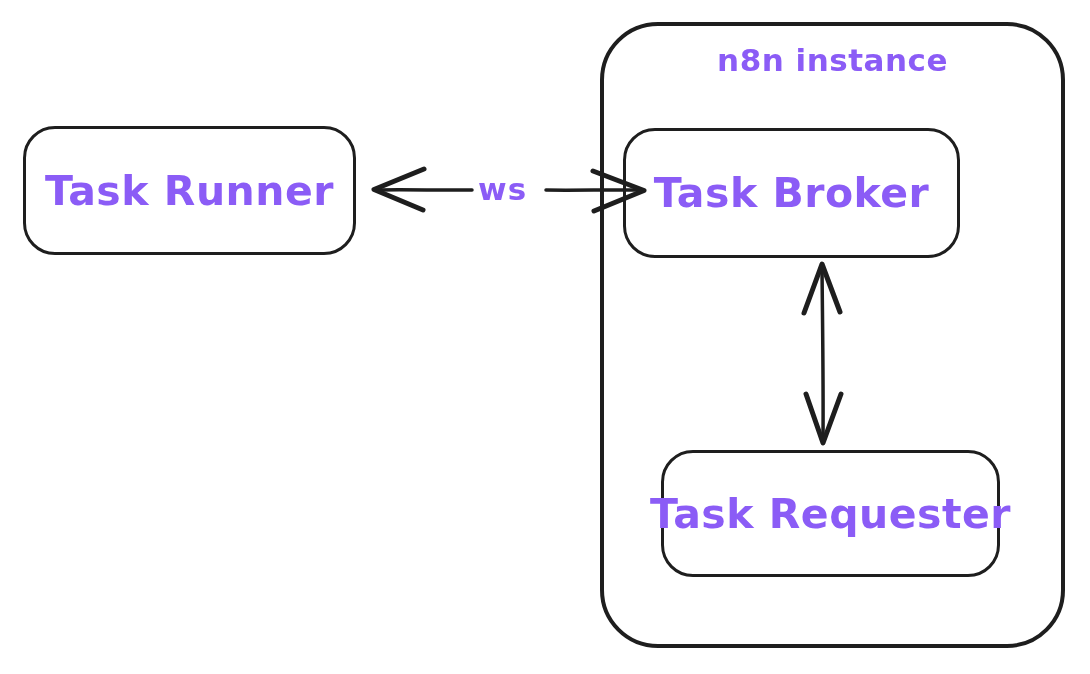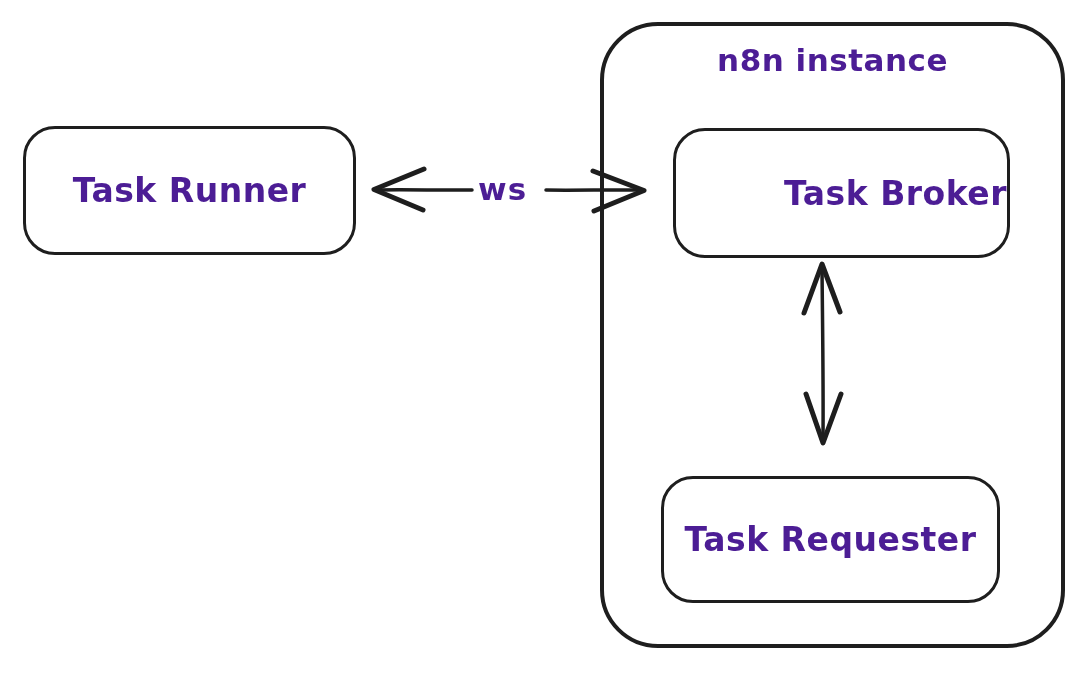--- a/index.html
+++ b/index.html
@@ -6,54 +6,54 @@
     margin: 0;
     padding: 0;
     background: #ffffff;
   }
   .canvas {
     position: relative;
     width: 1090px;
     height: 674px;
     background: #ffffff;
     font-family: "DejaVu Sans", "Liberation Sans", sans-serif;
-    color: #4c1d95;
+    color: #8b5cf6;
     overflow: hidden;
   }
   .node {
     position: absolute;
     box-sizing: border-box;
     border: 3.5px solid #1e1e1e;
     border-radius: 32px;
     background: #ffffff;
     display: flex;
     align-items: center;
     justify-content: center;
   }
   .node-label {
-    font-size: 33px;
+    font-size: 41px;
     font-weight: 600;
     letter-spacing: 0.5px;
     white-space: nowrap;
   }
   #task-runner   { left: 23px;  top: 126px; width: 333px; height: 129px; }
   #n8n-instance  {
     left: 600px; top: 22px; width: 465px; height: 626px;
     border-radius: 58px; border-width: 4px;
     align-items: flex-start;
     z-index: 1;
   }
   #n8n-instance .container-title {
     margin-top: 16px;
     font-size: 31px;
     font-weight: 600;
     letter-spacing: 0.5px;
   }
-  #task-broker    { left: 673px; top: 128px; width: 337px; height: 130px; z-index: 2; justify-content: flex-end; }
-  #task-requester { left: 661px; top: 476px; width: 339px; height: 127px; z-index: 2; }
+  #task-broker    { left: 623px; top: 128px; width: 337px; height: 130px; z-index: 2; }
+  #task-requester { left: 661px; top: 450px; width: 339px; height: 127px; z-index: 2; }
 
   .arrow-layer {
     position: absolute;
     left: 0; top: 0;
     width: 1090px;
     height: 674px;
     z-index: 3;
     pointer-events: none;
   }
   .edge-label {

